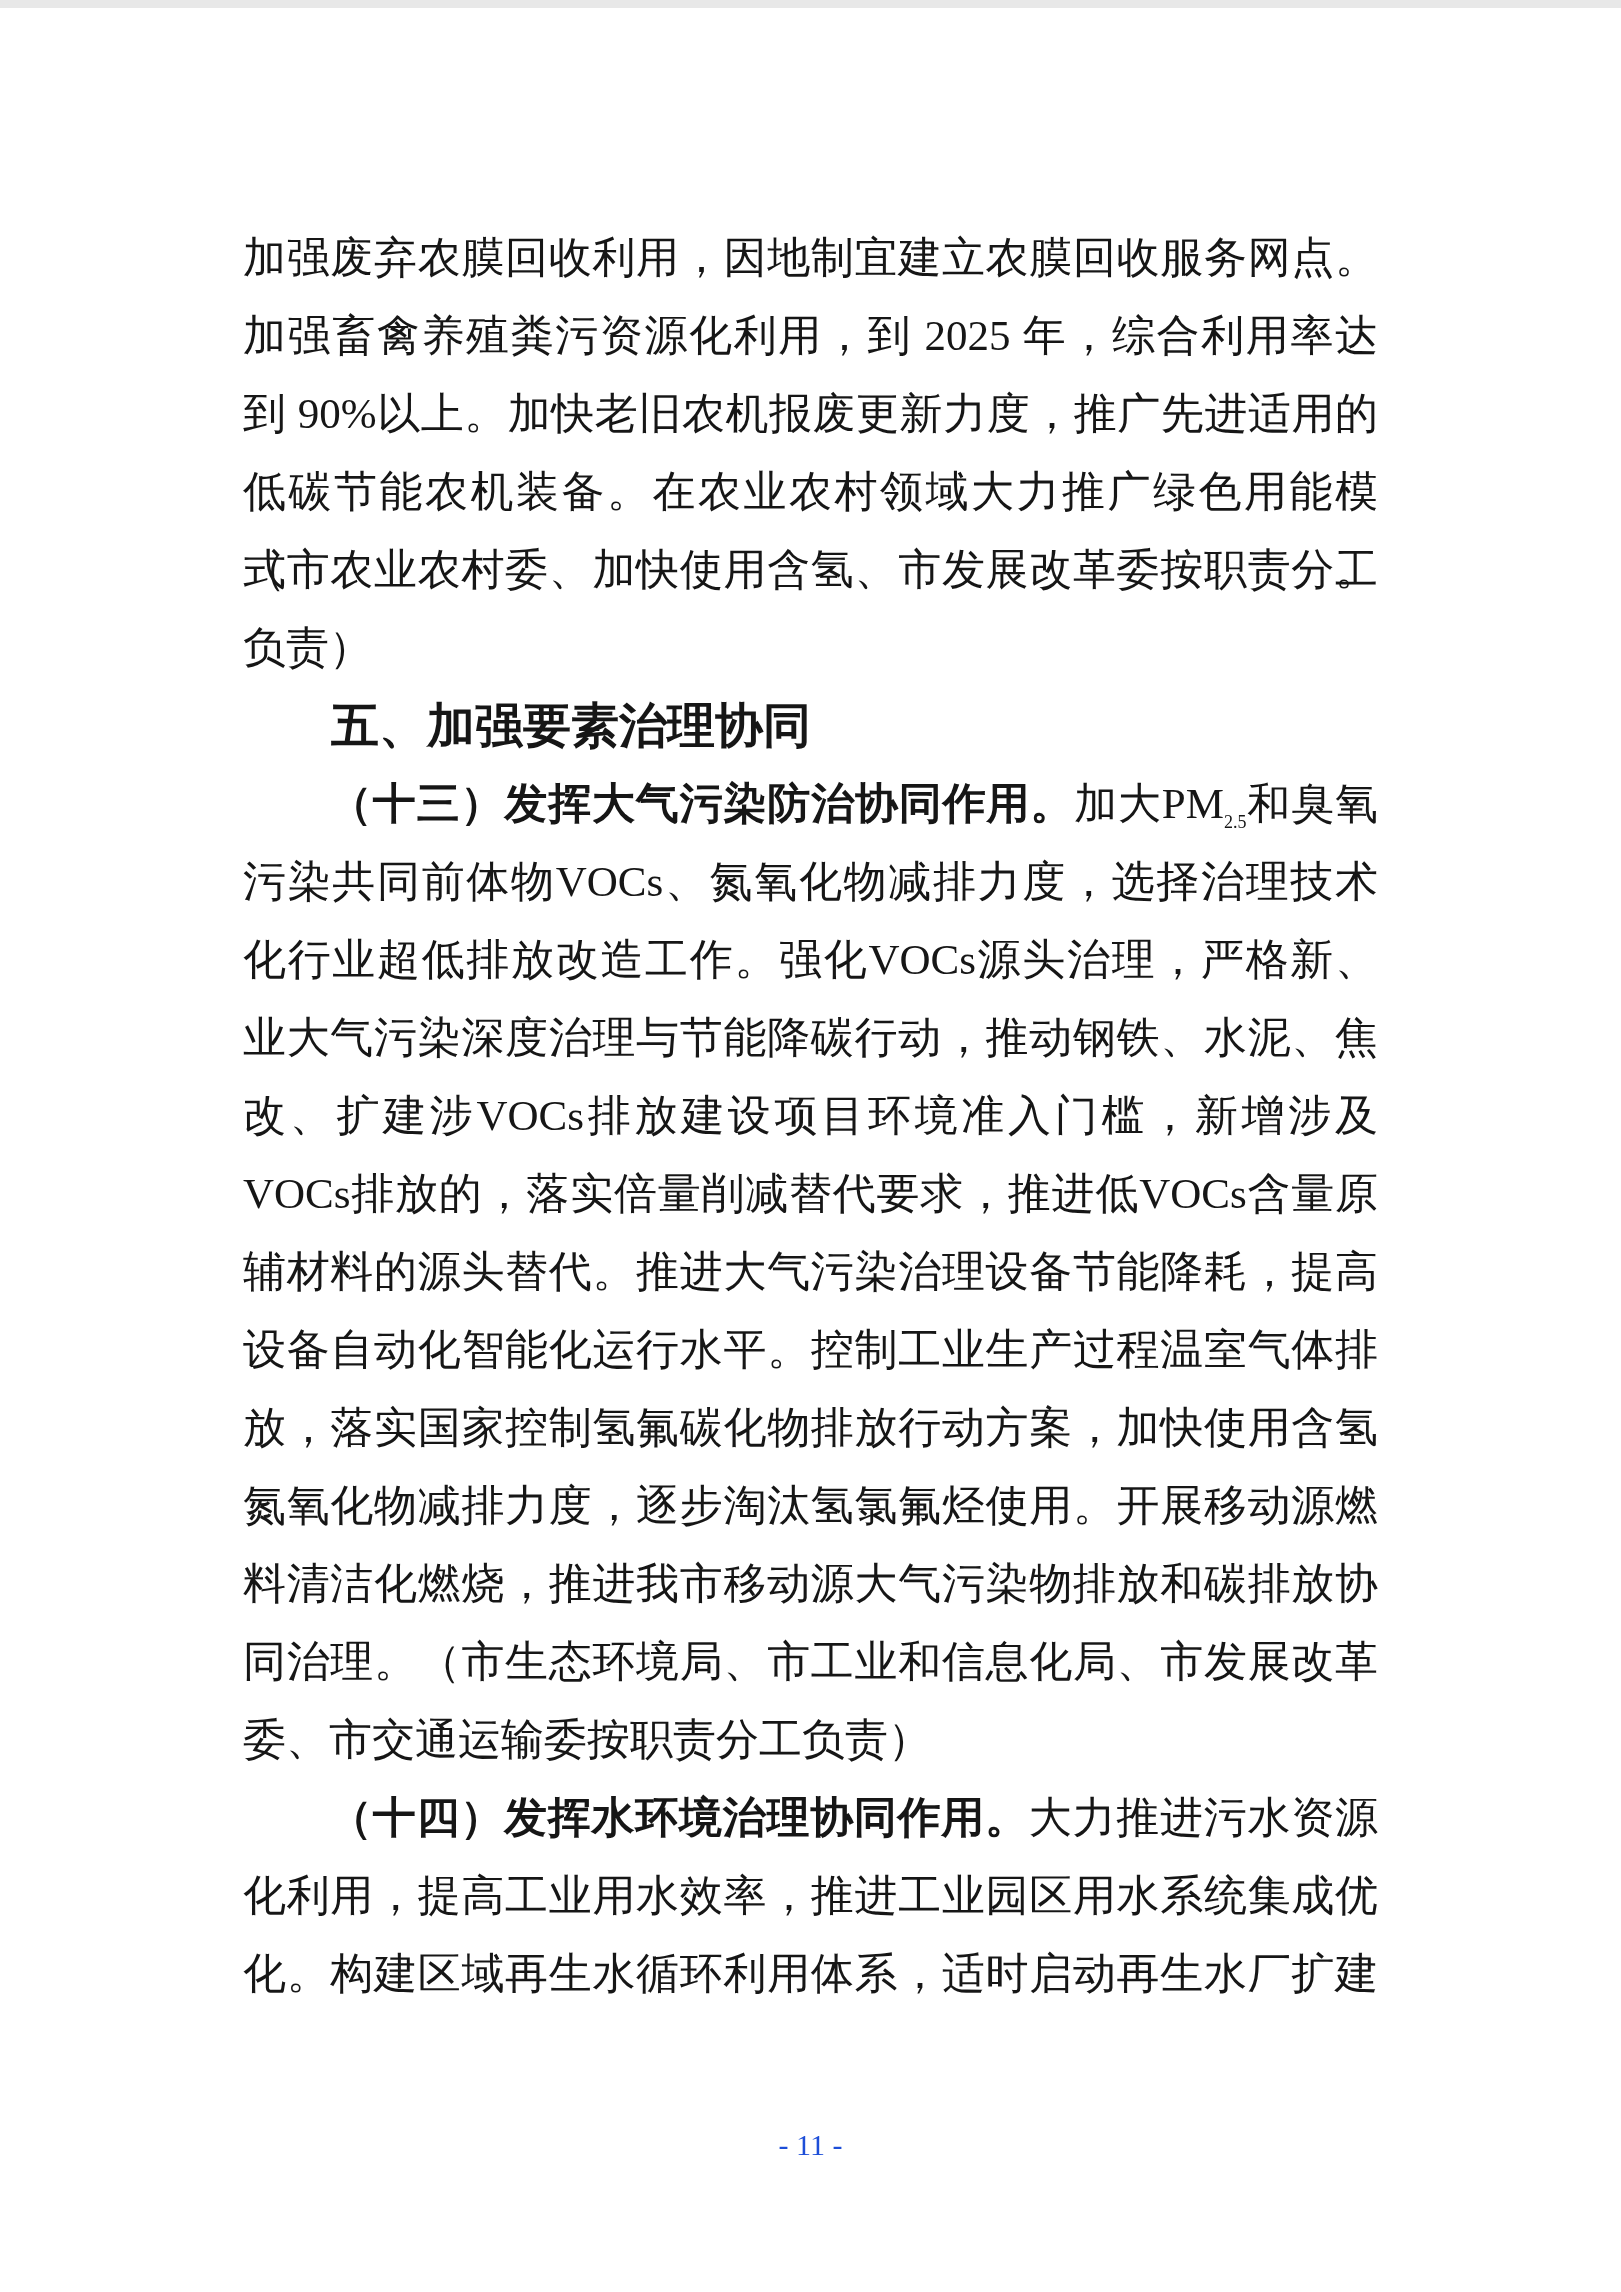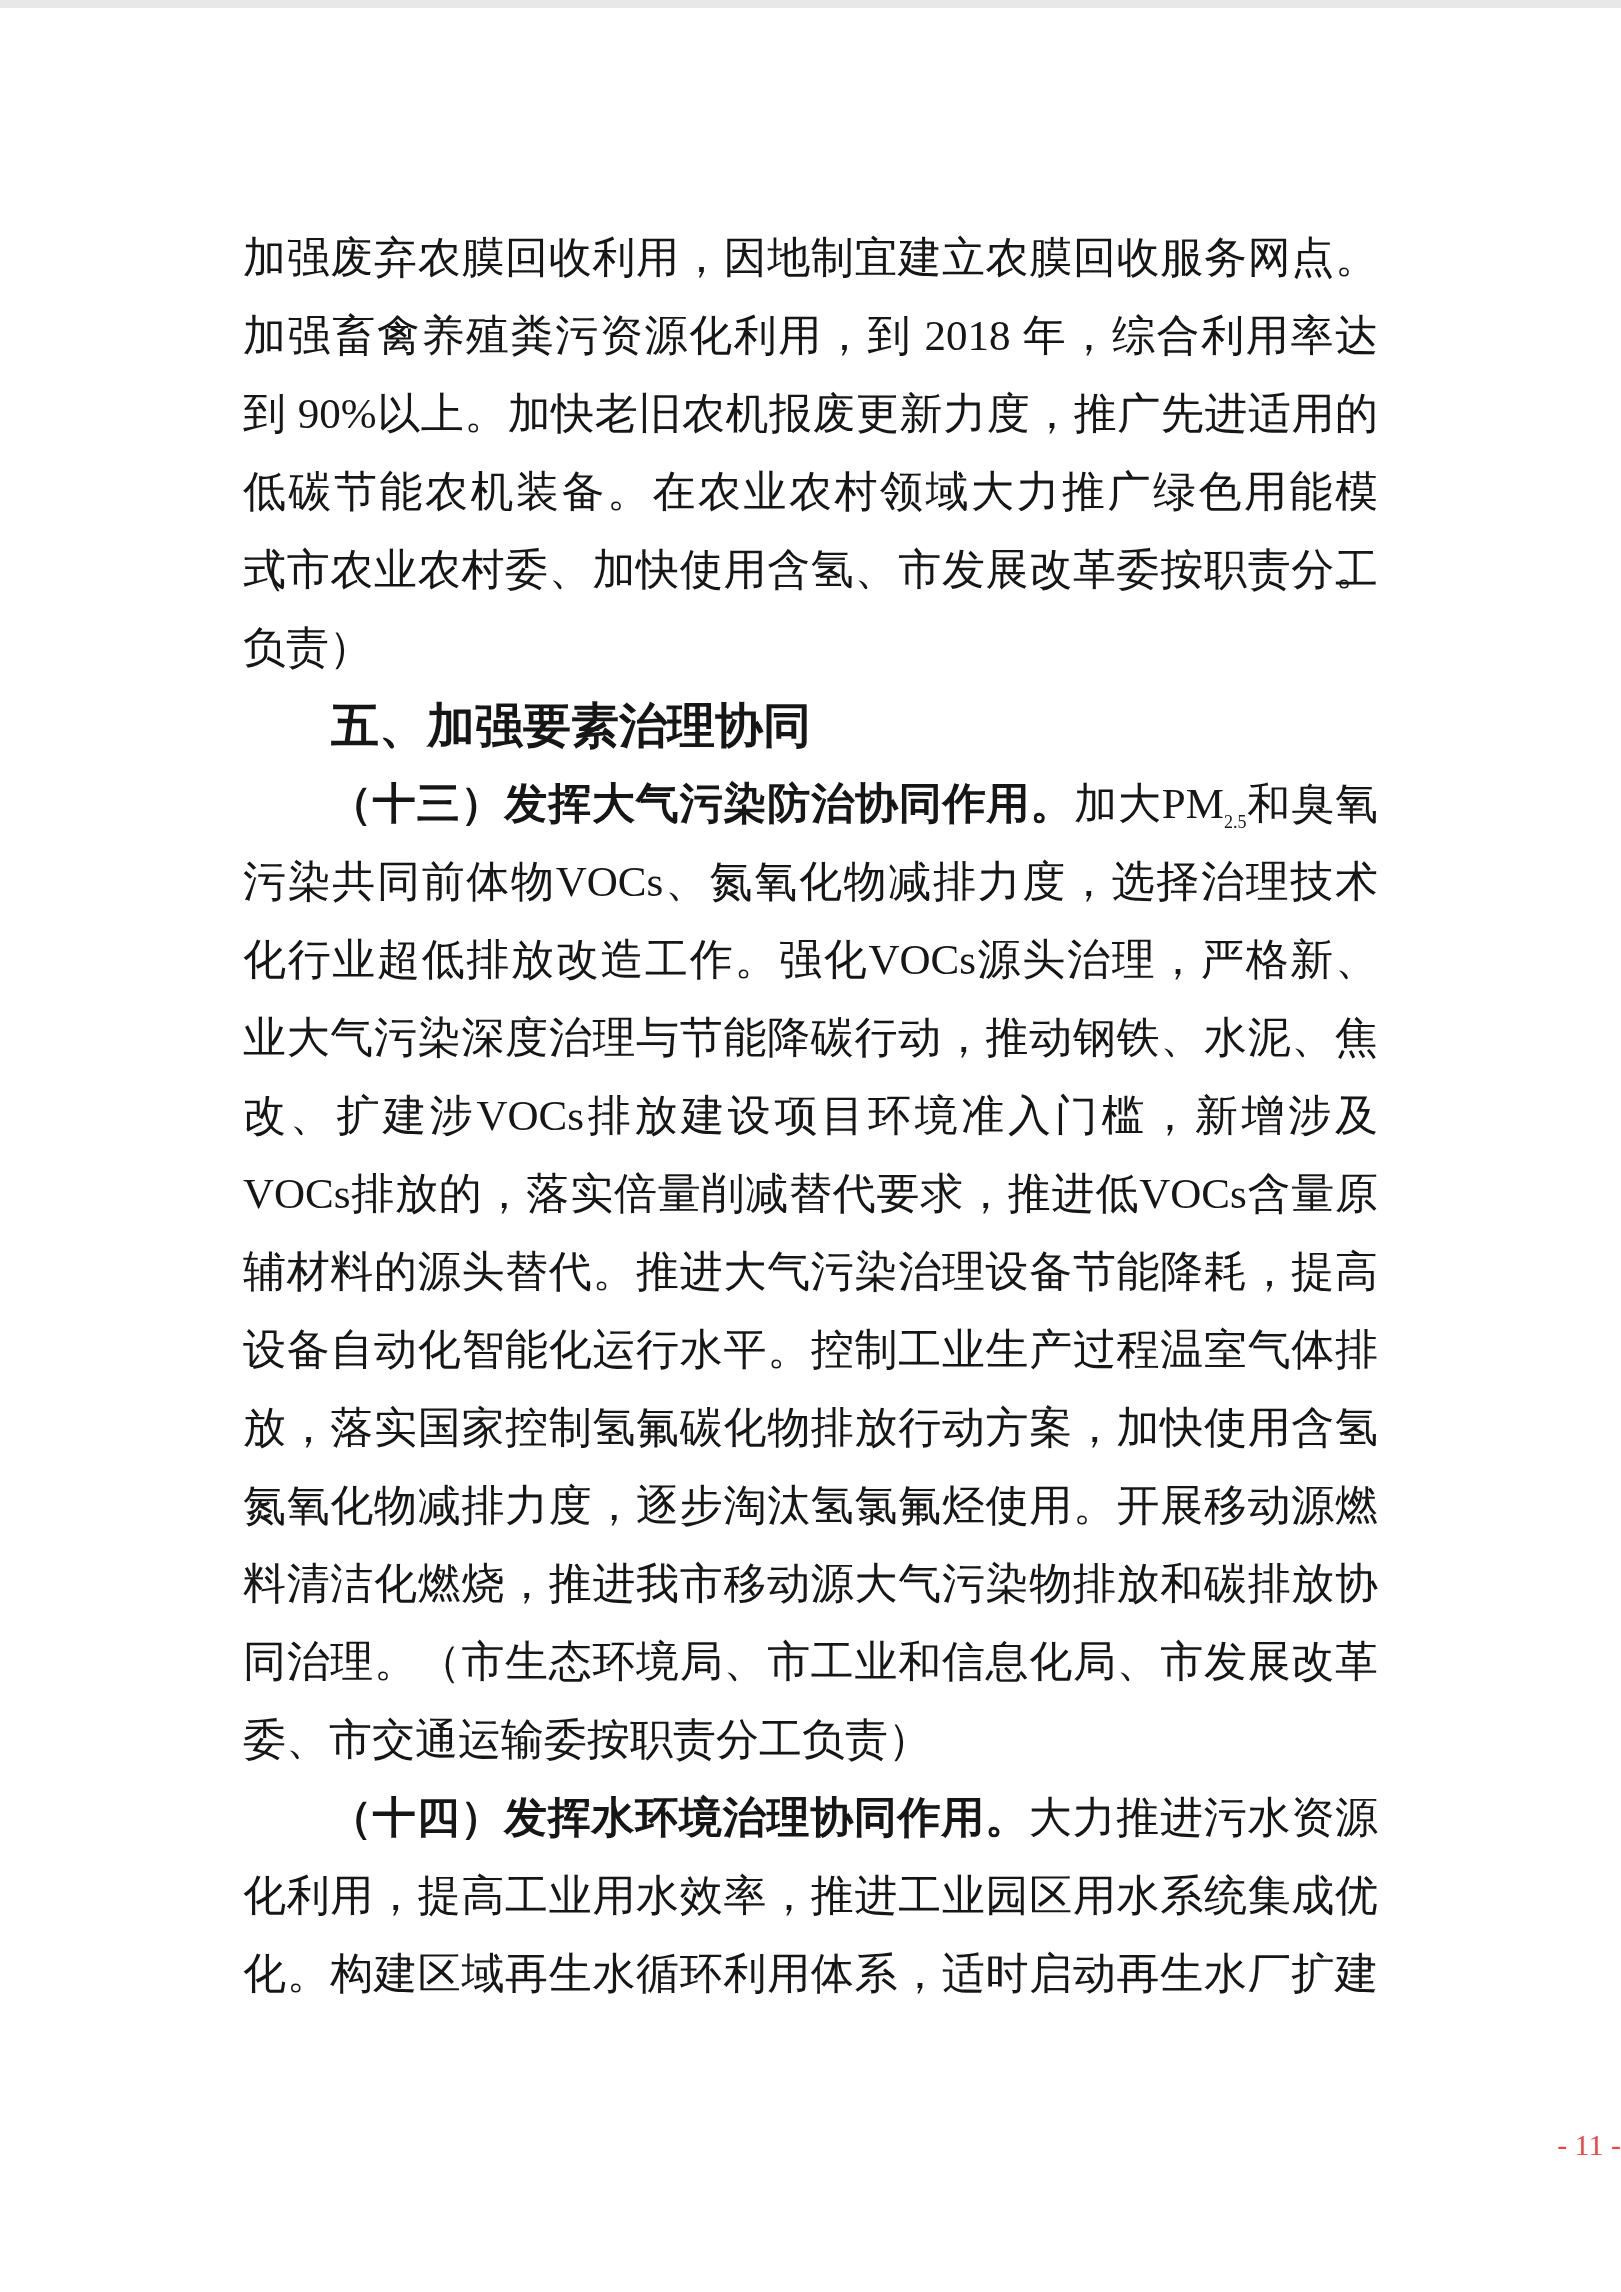--- a/index.html
+++ b/index.html
@@ -54,33 +54,33 @@
   .seg-sub {
     font-size: 18px;
     vertical-align: -9.8px;
     letter-spacing: 0;
   }
   .footer {
     position: absolute;
     left: 0;
     top: 2117px;
     width: 100%;
-    text-align: right;
+    text-align: center;
     font-size: 30px;
     line-height: 39px;
-    color: #ef4444;
+    color: #1d4ed8;
   }
 </style>
 </head>
 <body>
 
 <div class="page">
   <main class="doc-body">
       <div class="line body fill"><span class="seg-normal">加强废弃农膜回收利用，因地制宜建立农膜回收服务网点。</span></div>
-      <div class="line body fill"><span class="seg-normal">加强畜禽养殖粪污资源化利用，到 2018 年，综合利用率达</span></div>
+      <div class="line body fill"><span class="seg-normal">加强畜禽养殖粪污资源化利用，到 2025 年，综合利用率达</span></div>
       <div class="line body fill"><span class="seg-normal">到 90%以上。加快老旧农机报废更新力度，推广先进适用的</span></div>
       <div class="line body fill"><span class="seg-normal">低碳节能农机装备。在农业农村领域大力推广绿色用能模式。</span></div>
       <div class="line body fill"><span class="seg-normal">（市农业农村委、加快使用含氢、市发展改革委按职责分工</span></div>
       <div class="line body"><span class="seg-normal">负责）</span></div>
       <div class="line heading indent"><span class="seg-normal">五、加强要素治理协同</span></div>
       <div class="line body indent fill"><span class="seg-kaiti">（十三）发挥大气污染防治协同作用。</span><span class="seg-normal">加大PM</span><span class="seg-sub">2.5</span><span class="seg-normal">和臭氧</span></div>
       <div class="line body fill"><span class="seg-normal">污染共同前体物VOCs、氮氧化物减排力度，选择治理技术</span></div>
       <div class="line body fill"><span class="seg-normal">化行业超低排放改造工作。强化VOCs源头治理，严格新、</span></div>
       <div class="line body fill"><span class="seg-normal">业大气污染深度治理与节能降碳行动，推动钢铁、水泥、焦</span></div>
       <div class="line body fill"><span class="seg-normal">改、扩建涉VOCs排放建设项目环境准入门槛，新增涉及</span></div>

